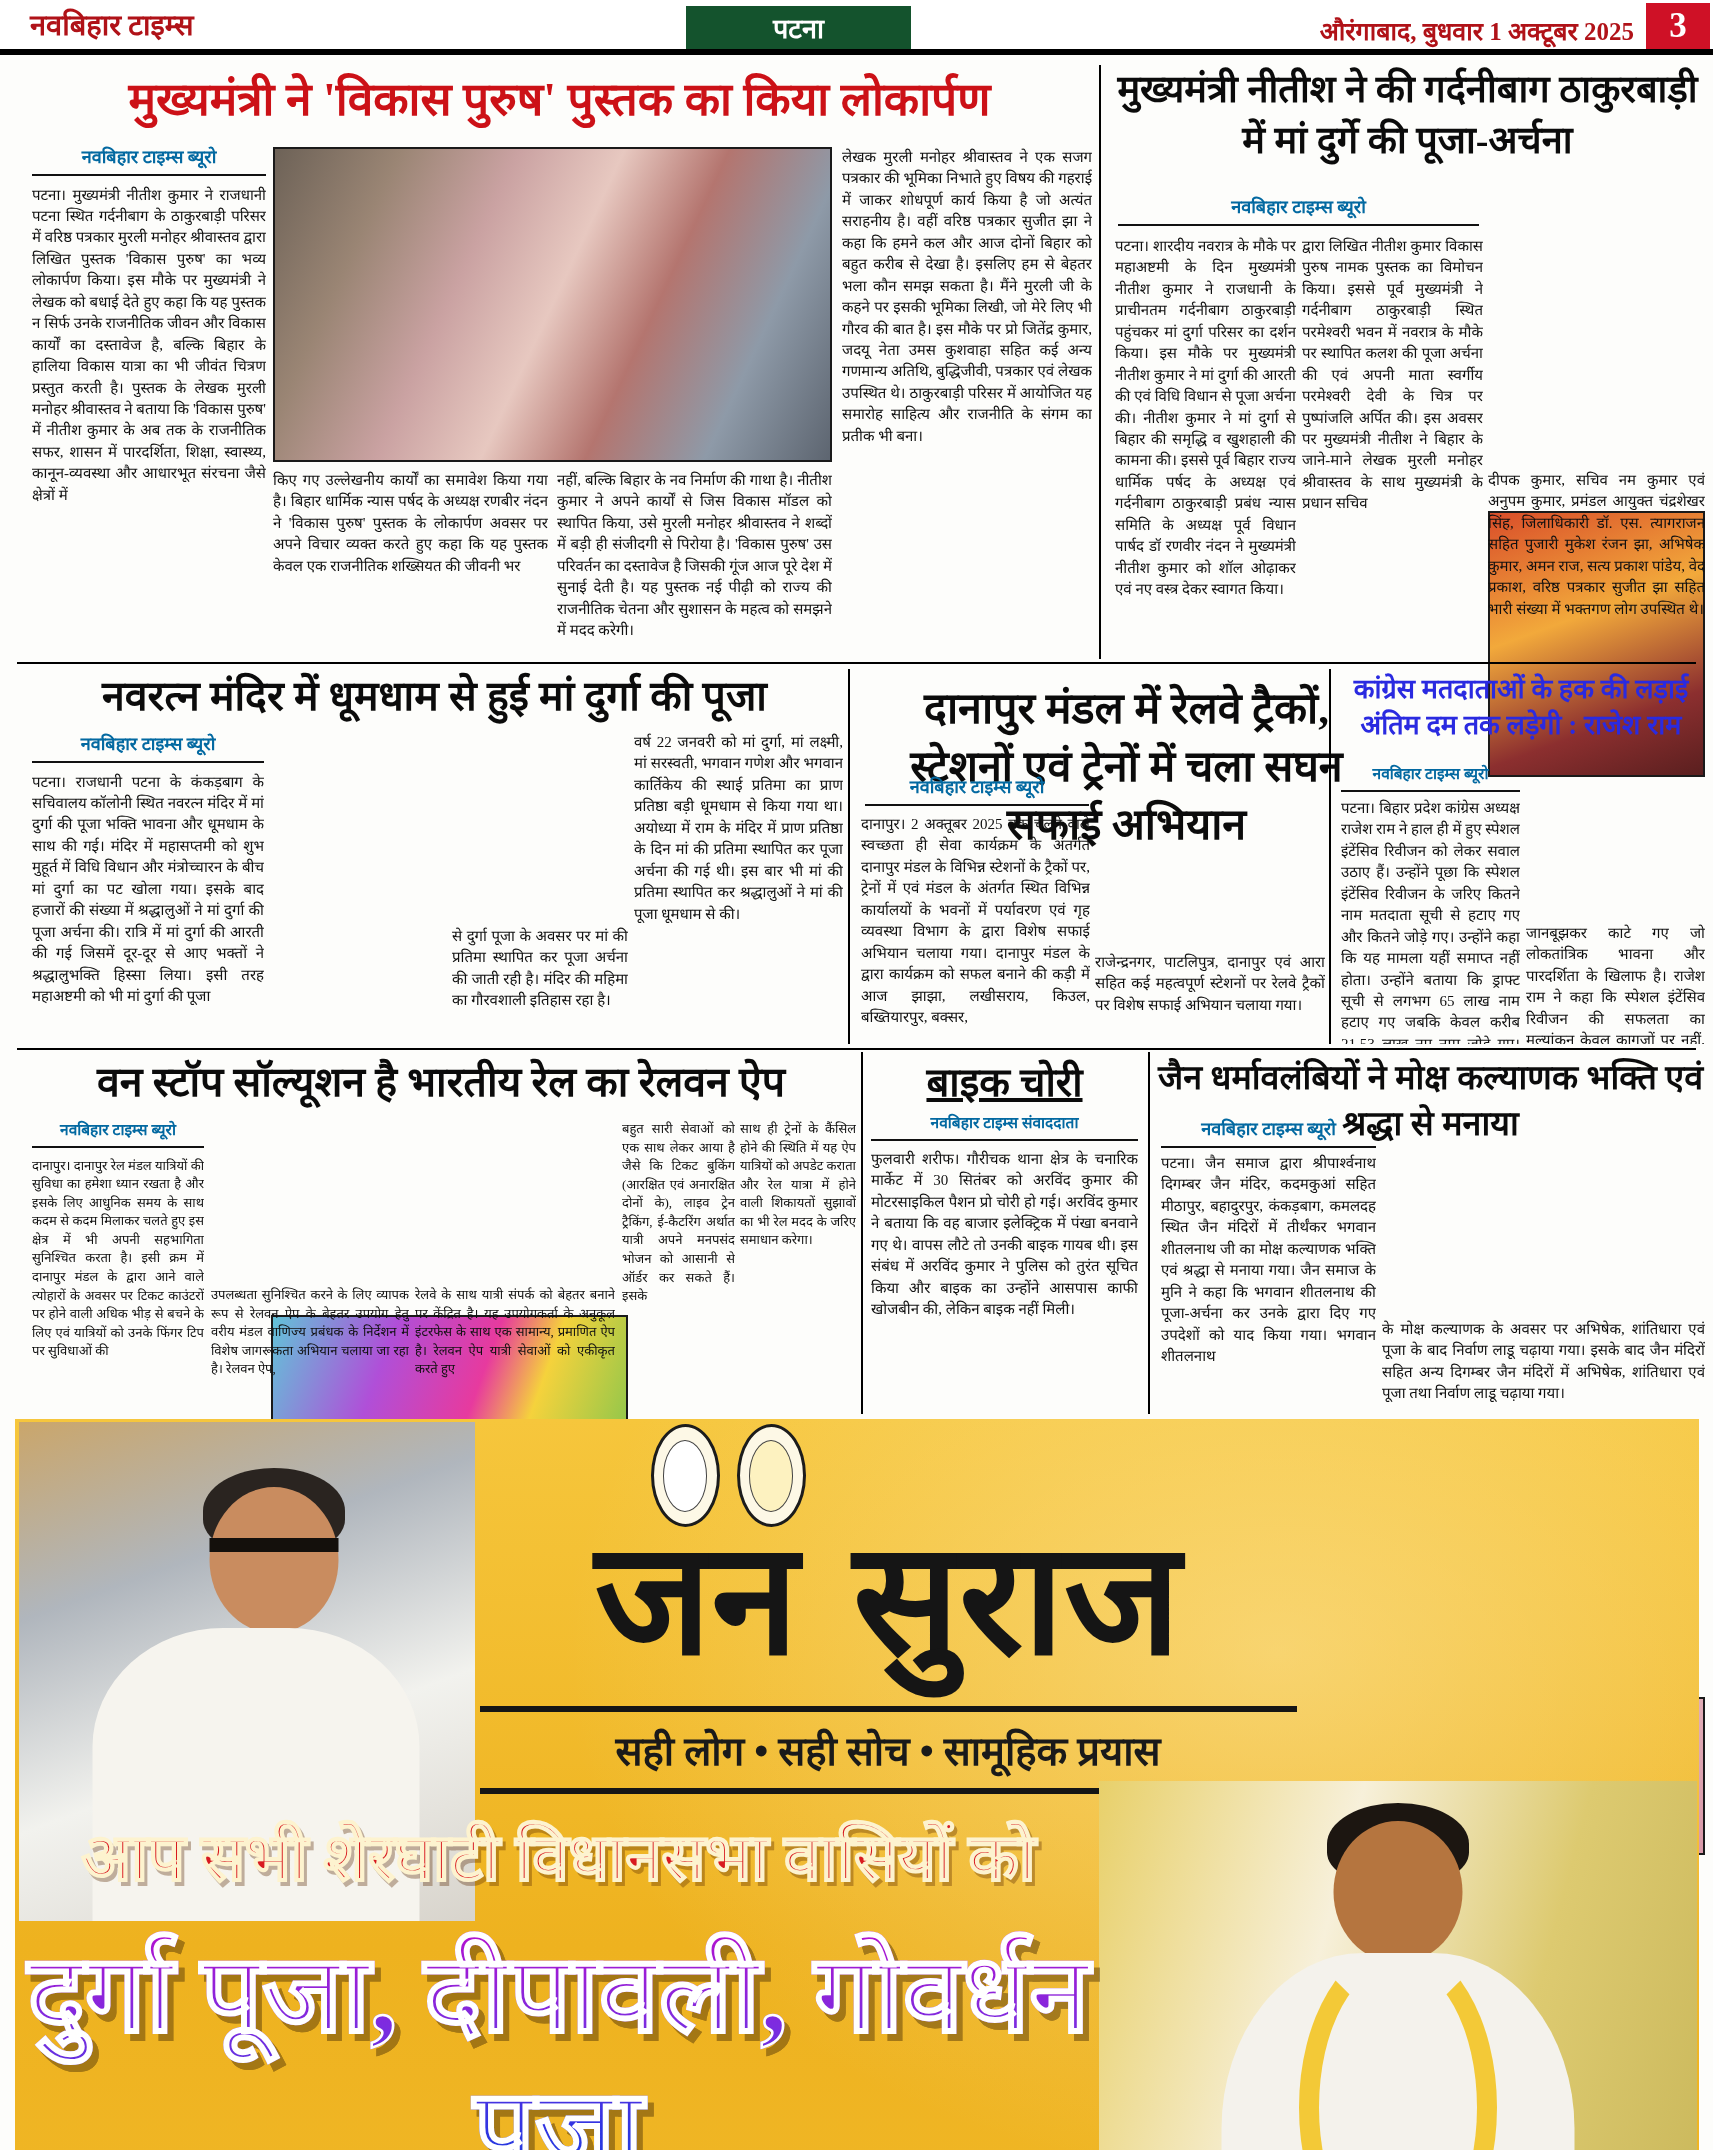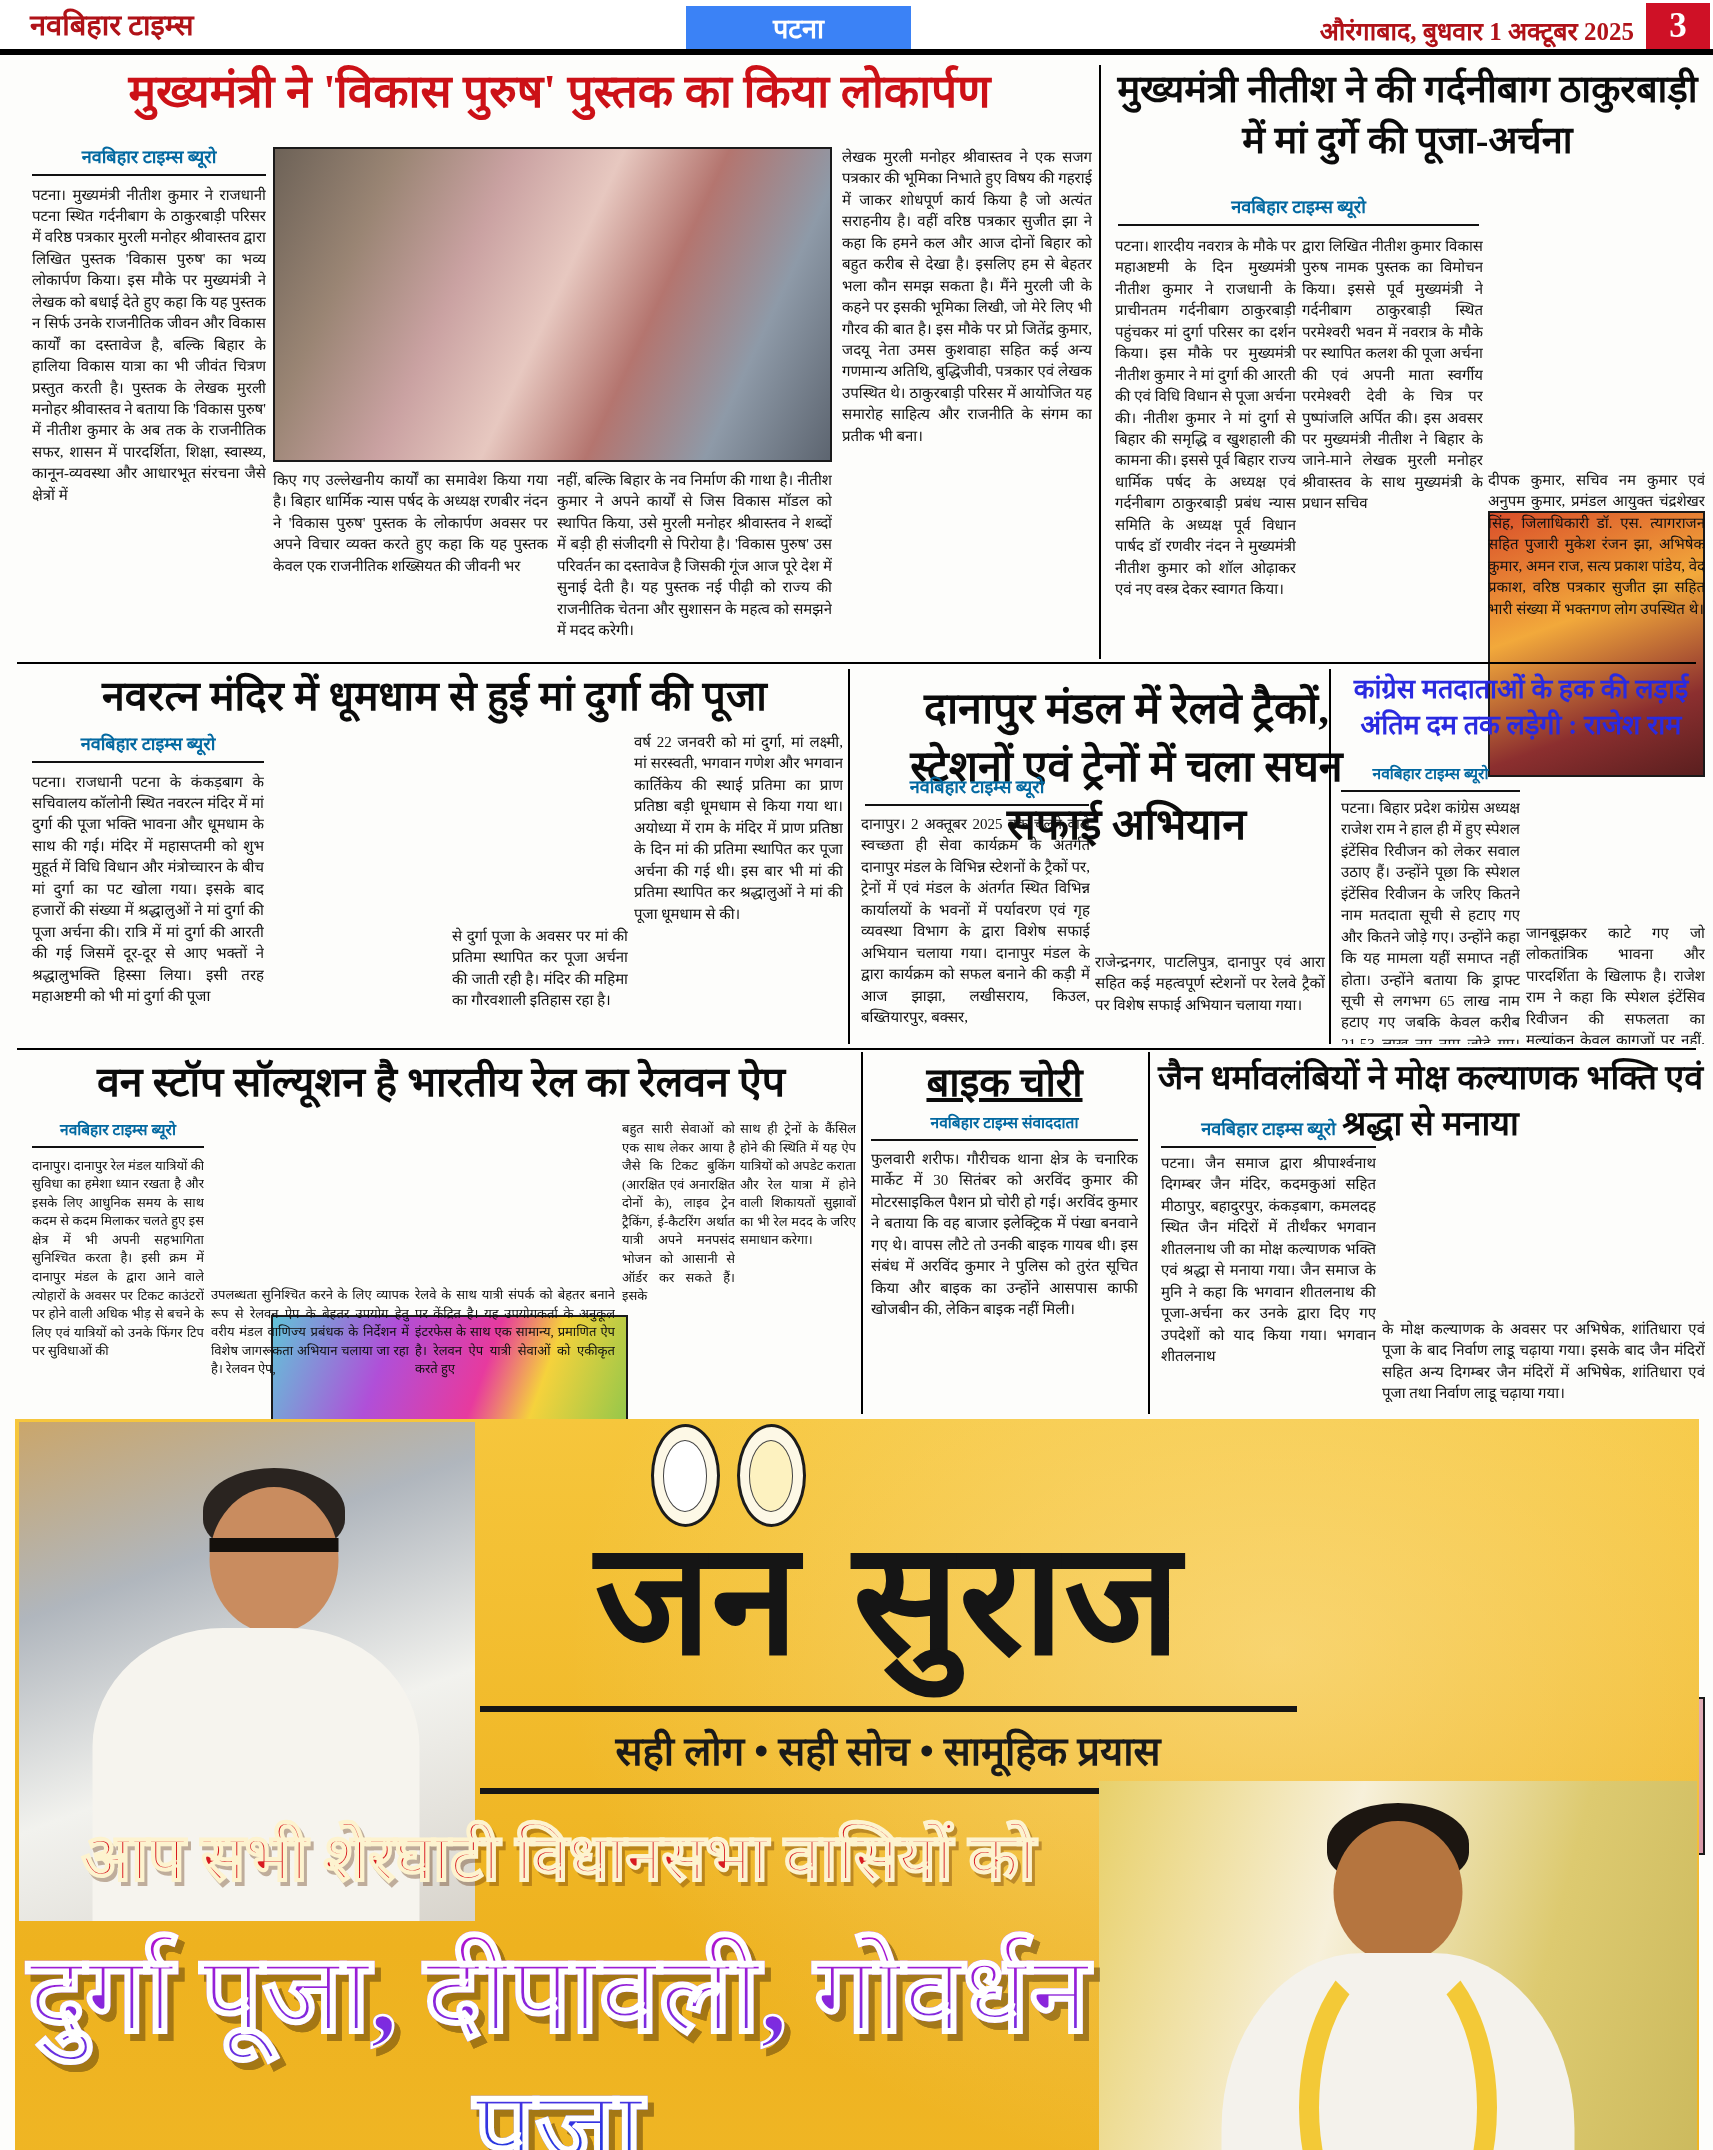--- a/index.html
+++ b/index.html
@@ -4,32 +4,32 @@
 <style>
   * { margin:0; padding:0; box-sizing:border-box; }
   html,body { background:#ffffff; }
   body { font-family:"Liberation Serif","DejaVu Serif",serif; }
   #page { position:relative; width:1714px; height:2679px; background:#fdfdfb; overflow:hidden; }
   .abs { position:absolute; }
 
   
   #masthead { left:0; top:0; width:1714px; height:55px; background:#fff; border-bottom:6px solid #000; }
   .paper-name { left:30px; top:4.3px; font-size:29px; font-weight:bold; color:#b01218; }
-  .edition-box { left:686px; top:6px; width:225px; height:43px; background:#3b82f6; color:#fff;
+  .edition-box { left:686px; top:6px; width:225px; height:43px; background:#14532d; color:#fff;
                  font-size:27px; font-weight:bold; display:flex; align-items:center; justify-content:center; }
   .dateline { left:1045px; top:13px; width:589px; font-size:25px; font-weight:bold; color:#b01218; text-align:right; }
   .page-box { left:1646px; top:3.4px; width:64px; height:46px; background:#cf1126; color:#fff;
               font-size:35px; font-weight:bold; display:flex; align-items:center; justify-content:center; }
 
   
   .hrule { background:#000; height:2.2px; }
   .vrule { background:#000; width:1.7px; }
 
   
-  .h-red   { color:#cc1117; font-weight:bold; text-align:center; line-height:1.35; }
+  .h-red   { color:#cc1117; font-weight:bold; text-align:center; line-height:1.35;margin-top:8px; }
   .h-black { color:#0b0b0b; font-weight:bold; text-align:center; line-height:1.35; }
   .h-blue  { color:#2a2ae0; font-weight:bold; text-align:center; line-height:1.35; }
   .byline  { font-weight:bold; text-align:center; font-size:18px; color:#0369a1;
              border-bottom:2.2px solid #111; padding-bottom:6px; margin-bottom:8.6px; }
   .byline.small { font-size:15.5px; }
   .art-col { font-size:15px; line-height:1.43; text-align:justify; color:#101010; overflow:hidden; }
   .art-col.narrow { font-size:13px; }
 
   
   .photo { border:2.2px solid #1a1a1a; overflow:hidden; position:relative; }

